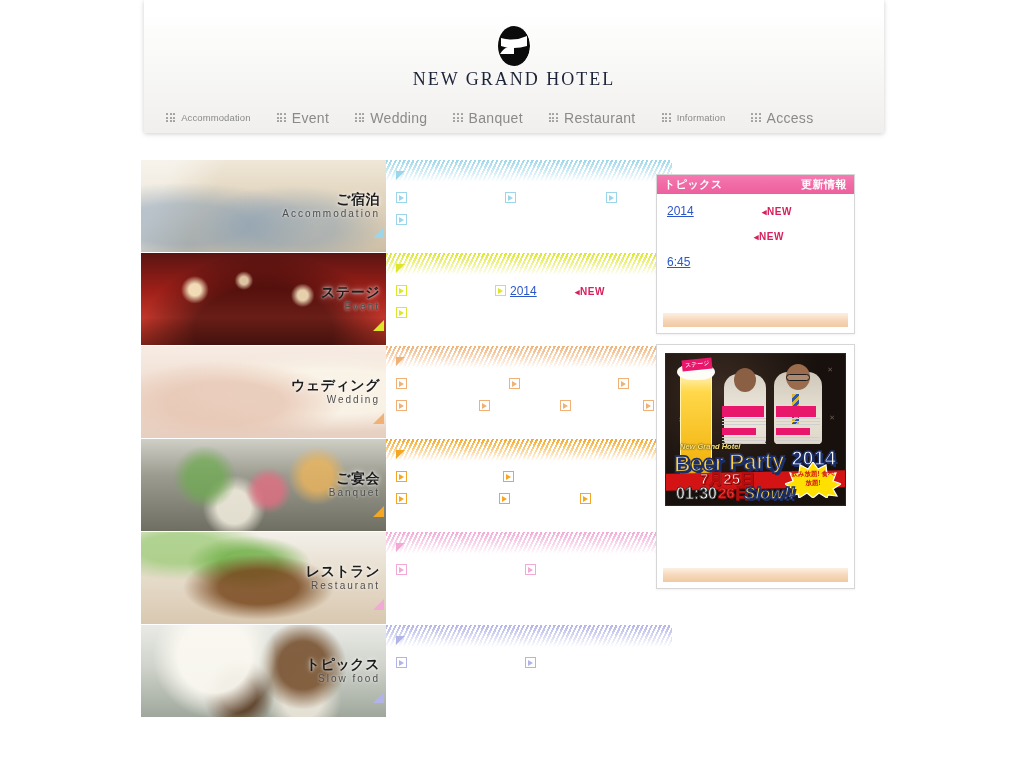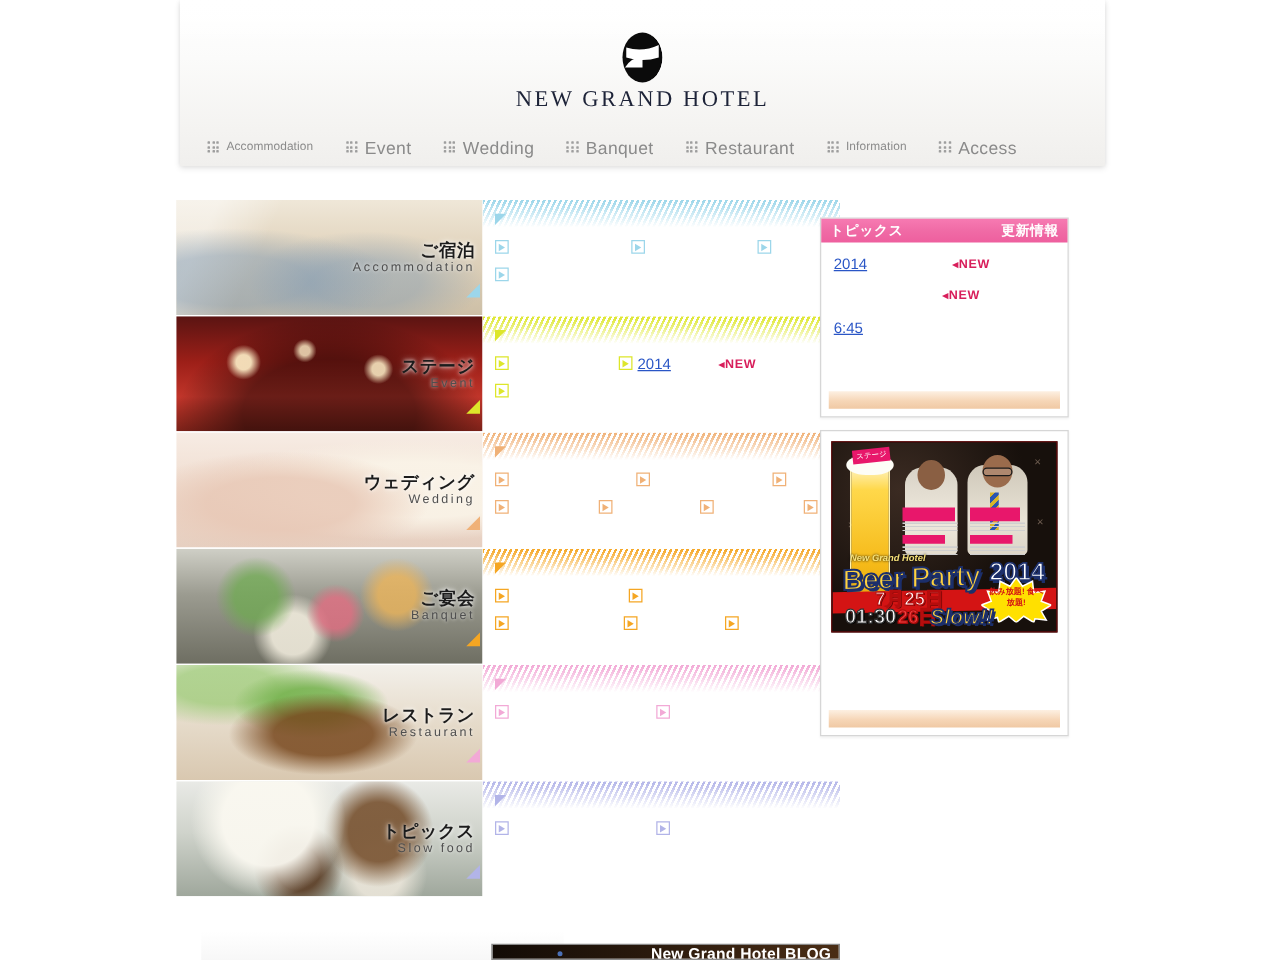--- a/index.html
+++ b/index.html
@@ -653,27 +653,20 @@
                       font-style:italic;color:#ffd23f;-webkit-text-stroke:1.3px #1c2f6b;
                       text-shadow:2px 2px 0 #1c2f6b;">Slow!!</div>
         </div>
 
       </div>
       <div class="panel-foot" style="position:absolute;left:3px;right:3px;bottom:3px;"></div>
     </div>
 
   </div>
 
-  <div class="bottom-area">
-    <div class="bottom-left"></div>
-    <div class="blog-box">
-      <div class="blog-dot"></div>
-      <div class="blog-title">New Grand Hotel BLOG</div>
-    </div>
-  </div>
 
 </div>
 
 <style>
 
 .bullet-sq::after { border-left-color: currentColor; }
 .bullet-sq { color: inherit; }
 </style>
 
 </body></html>

